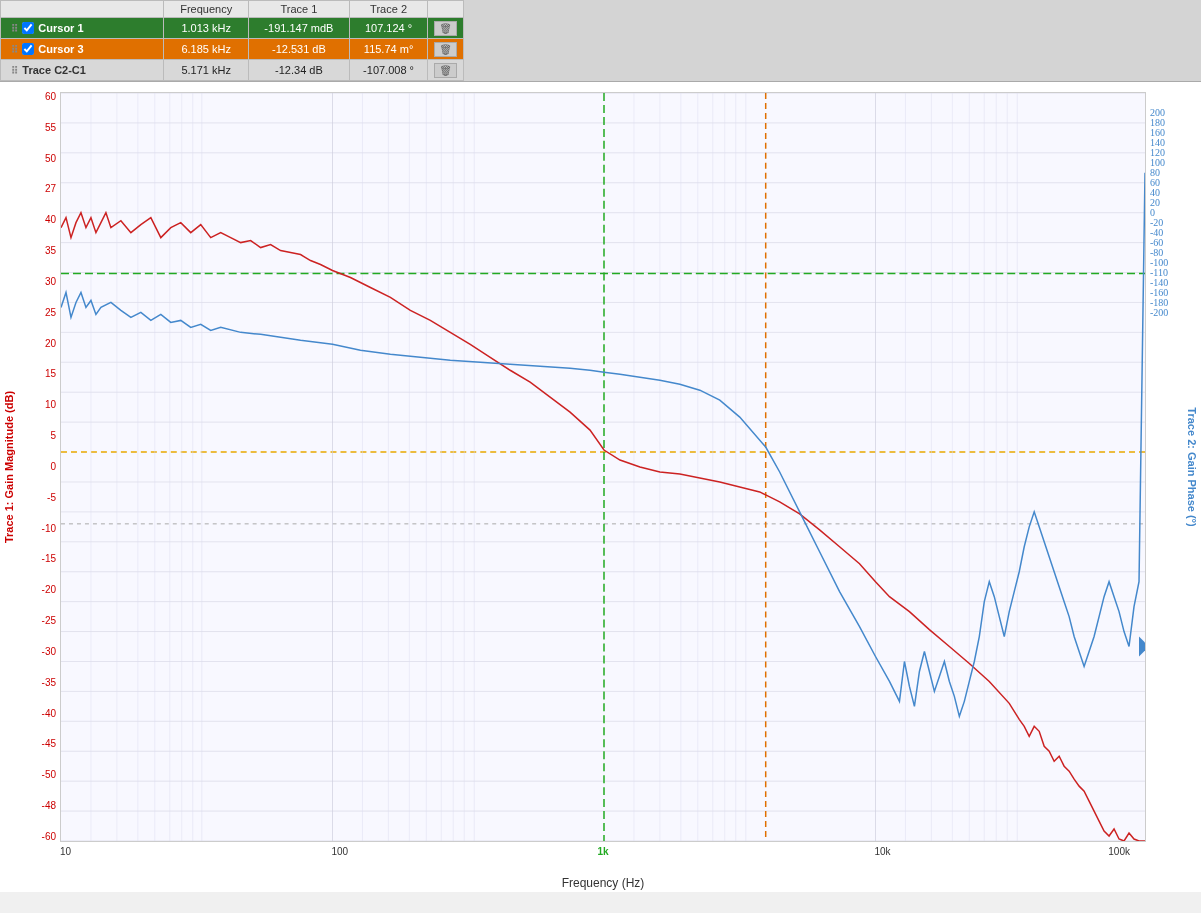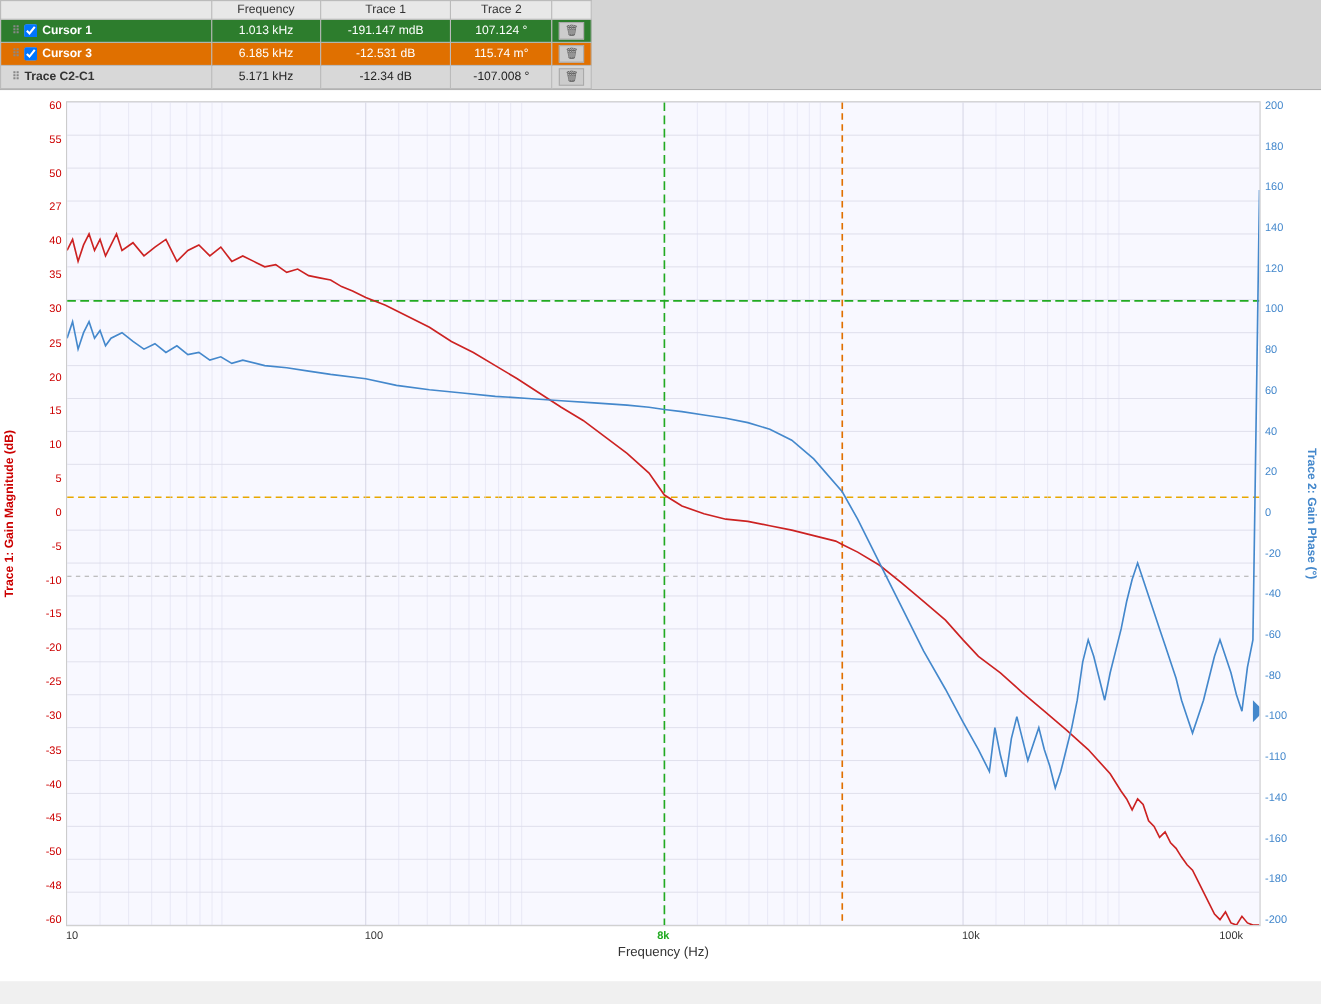--- a/index.html
+++ b/index.html
@@ -5,21 +5,21 @@
     * { margin: 0; padding: 0; box-sizing: border-box; }
     body { background: #f0f0f0; font-family: Arial, sans-serif; font-size: 12px; width: 1201px; height: 913px; overflow: hidden; }
 
     .top-table {
       background: #d4d4d4;
       border-bottom: 1px solid #aaa;
       width: 100%;
     }
     .top-table table {
       border-collapse: collapse;
-      width: 538px;
+      width: 464px;
     }
     .top-table th {
       background: #e8e8e8;
       border: 1px solid #bbb;
       padding: 2px 8px;
       text-align: center;
       font-size: 11px;
       font-weight: normal;
       color: #333;
     }
@@ -86,27 +86,27 @@
       align-items: flex-end;
       padding-right: 4px;
     }
     .y-axis-left span {
       font-size: 10px;
       color: #c00;
       line-height: 1;
     }
     .y-axis-right {
       position: absolute;
-      right: 0; top: 10px; bottom: 50px;
+      right: 0; top: 26px; bottom: 50px;
       width: 55px;
       display: flex;
       flex-direction: column;
-      justify-content: space-between;
       align-items: flex-start;
       padding-left: 4px;
+      font-family: Liberation Serif, serif;
     }
     .y-axis-right span {
       font-size: 10px;
       color: #4488cc;
       line-height: 1;
     }
     .x-axis {
       position: absolute;
       left: 60px; right: 55px;
       bottom: 0;
@@ -569,20 +569,20 @@
   </div>
 
   <div class="y-title-right">
     <span>Trace 2: Gain Phase (°)</span>
   </div>
 
   <div class="x-axis">
     <div class="x-axis-labels">
       <span style="position:absolute;left:0;">10</span>
       <span style="position:absolute;left:25%;">100</span>
-      <span style="position:absolute;left:50%;transform:translateX(-50%);font-weight:bold;color:#22aa22;">8k</span>
+      <span style="position:absolute;left:50%;transform:translateX(-50%);font-weight:bold;color:#22aa22;">1k</span>
       <span style="position:absolute;left:75%;">10k</span>
       <span style="position:absolute;right:16px;">100k</span>
     </div>
-    <div class="x-axis-title" style="margin-top:12px;">Frequency (Hz)</div>
+    <div class="x-axis-title" style="margin-top:30px;">Frequency (Hz)</div>
   </div>
 
 </div>
 
 </body></html>

